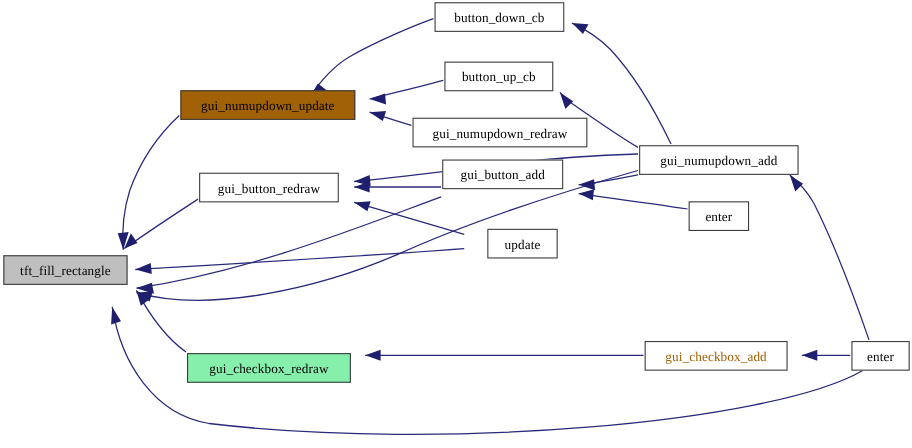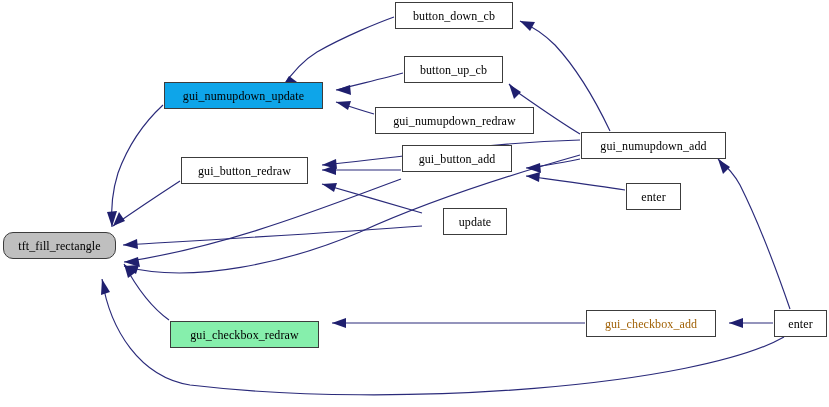--- a/index.html
+++ b/index.html
@@ -32,21 +32,20 @@
     justify-content: center;
     font-family: Liberation Serif, serif;
     font-size: 12px;
     color: #000000;
     line-height: 1;
     white-space: nowrap;
     letter-spacing: 0.1px;
   }
   .node-box.highlight {
     background: #bfbfbf;
-    border-radius: 10px;
   }
   .node-label {
     display: block;
     pointer-events: none;
   }
   .edge-path {
     fill: none;
     stroke: #2a2a7a;
     stroke-width: 1.15;
   }
@@ -98,21 +97,21 @@
       <path class="edge-head" d="M 322,184 L 337,183 L 334,192 Z" fill="#1f1f6e"></path>
       <path class="edge-path" d="M 625,190 C 600,186 555,180 526,176" stroke="#2a2a7a"></path>
       <path class="edge-head" d="M 526,176 L 540,172 L 539,182 Z" fill="#1f1f6e"></path>
       <path class="edge-path" d="M 790,309 C 780,280 760,225 740,185 C 733,172 724,164 718,159" stroke="#2a2a7a"></path>
       <path class="edge-head" d="M 718,159 L 730,167 L 723,174 Z" fill="#1f1f6e"></path>
     </svg>
   <div id="nodes-layer">
       <div class="node-box highlight" style="left: 3px; top: 232px; width: 113px; height: 27px; border-color: rgb(60, 60, 60); background: rgb(191, 191, 191); color: rgb(0, 0, 0);">
         <span class="node-label">tft_fill_rectangle</span>
       </div>
-      <div class="node-box" style="left: 164px; top: 82px; width: 159px; height: 27px; border-color: rgb(60, 60, 60); background: #0ea5e9; color: rgb(0, 0, 0);">
+      <div class="node-box" style="left: 164px; top: 82px; width: 159px; height: 27px; border-color: rgb(60, 60, 60); background: #a16207; color: rgb(0, 0, 0);">
         <span class="node-label">gui_numupdown_update</span>
       </div>
       <div class="node-box" style="left: 181px; top: 157px; width: 127px; height: 27px; border-color: rgb(60, 60, 60); background: rgb(255, 255, 255); color: rgb(0, 0, 0); text-align: right;">
         <span class="node-label">gui_button_redraw</span>
       </div>
       <div class="node-box" style="left: 170px; top: 321px; width: 149px; height: 27px; border-color: rgb(60, 60, 60); background: #86efac; color: rgb(0, 0, 0);">
         <span class="node-label">gui_checkbox_redraw</span>
       </div>
       <div class="node-box" style="left: 395px; top: 2px; width: 118px; height: 27px; border-color: rgb(60, 60, 60); background: rgb(255, 255, 255); color: rgb(0, 0, 0);">
         <span class="node-label">button_down_cb</span>

